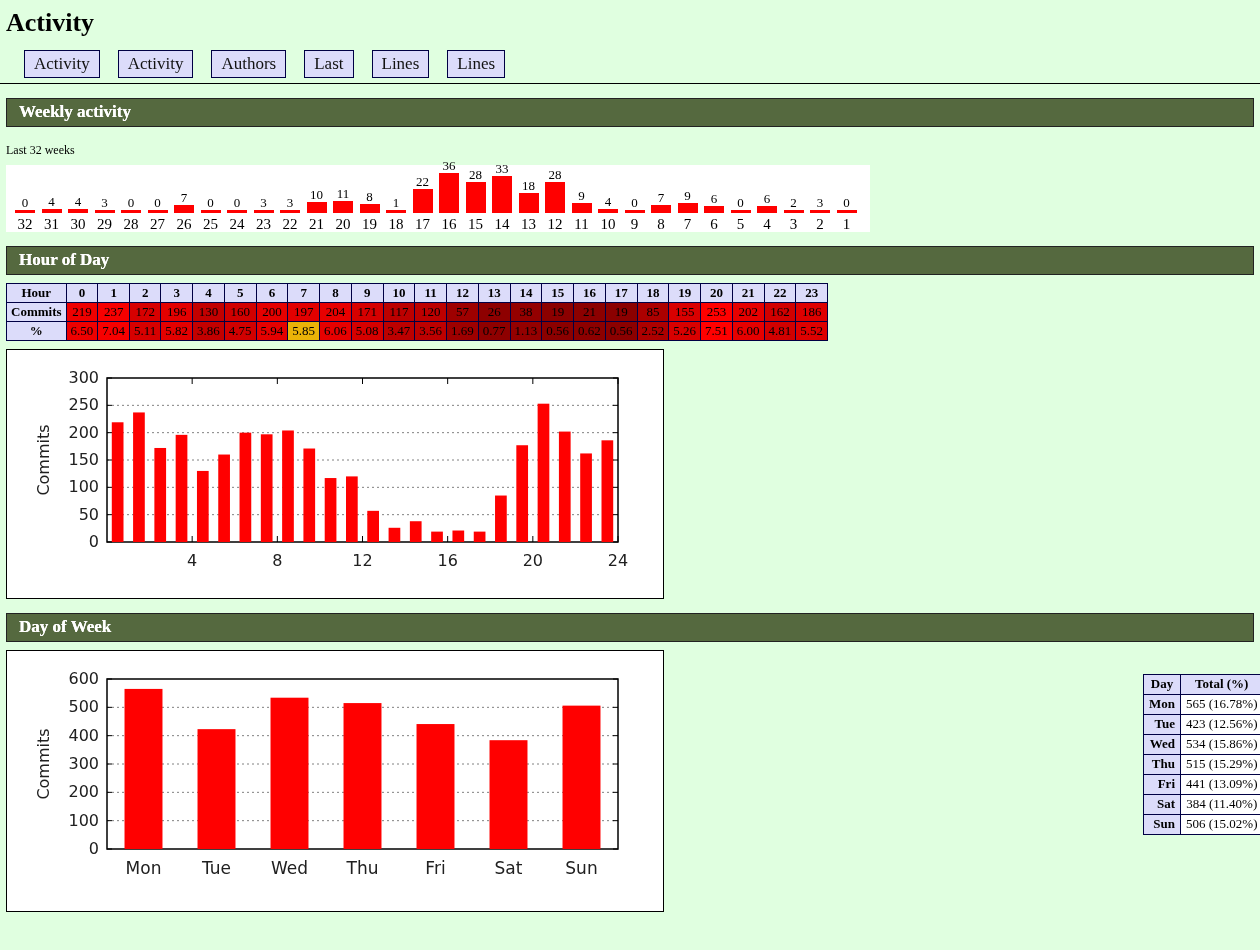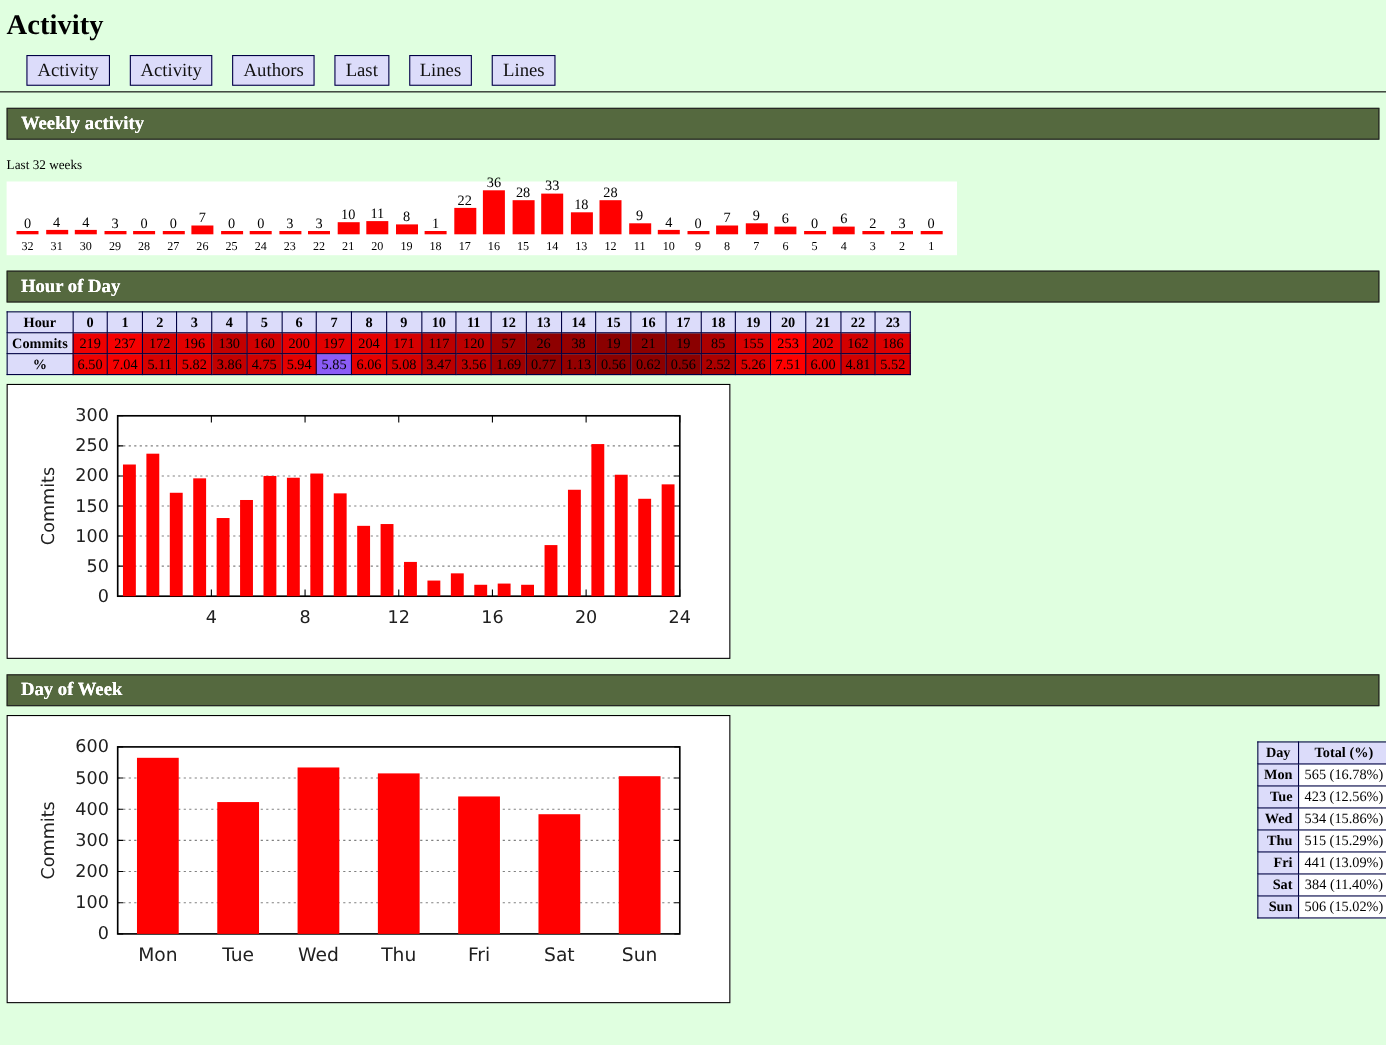--- a/index.html
+++ b/index.html
@@ -82,21 +82,21 @@
   .wk-bar {
     position: absolute;
     left: 3px;
     width: 20px;
     background: #ff0000;
   }
   .wk-label {
     position: absolute;
     left: 0; right: 0;
     bottom: 1px;
-    font-size: 11px;
+    font-size: 15px;
     line-height: 14px;
     color: #000;
   }
 
   
   table.hour-table {
     border-collapse: collapse;
     margin: 8px 0 0 6px;
     font-family: "Liberation Serif", serif;
   }
@@ -402,21 +402,21 @@
       </tr>
       <tr>
         <td class="rowhead">%</td>
         <td class="val" style="background: rgb(238, 0, 0);">6.50</td>
         <td class="val" style="background: rgb(247, 0, 0);">7.04</td>
         <td class="val" style="background: rgb(215, 0, 0);">5.11</td>
         <td class="val" style="background: rgb(227, 0, 0);">5.82</td>
         <td class="val" style="background: rgb(194, 0, 0);">3.86</td>
         <td class="val" style="background: rgb(209, 0, 0);">4.75</td>
         <td class="val" style="background: rgb(229, 0, 0);">5.94</td>
-        <td class="val" style="background: #8b5cf6;">5.85</td>
+        <td class="val" style="background: #eab308;">5.85</td>
         <td class="val" style="background: rgb(231, 0, 0);">6.06</td>
         <td class="val" style="background: rgb(214, 0, 0);">5.08</td>
         <td class="val" style="background: rgb(188, 0, 0);">3.47</td>
         <td class="val" style="background: rgb(189, 0, 0);">3.56</td>
         <td class="val" style="background: rgb(158, 0, 0);">1.69</td>
         <td class="val" style="background: rgb(142, 0, 0);">0.77</td>
         <td class="val" style="background: rgb(148, 0, 0); font-family: Liberation Serif, serif;">1.13</td>
         <td class="val" style="background: rgb(139, 0, 0);">0.56</td>
         <td class="val" style="background: rgb(140, 0, 0);">0.62</td>
         <td class="val" style="background: rgb(139, 0, 0);">0.56</td>

